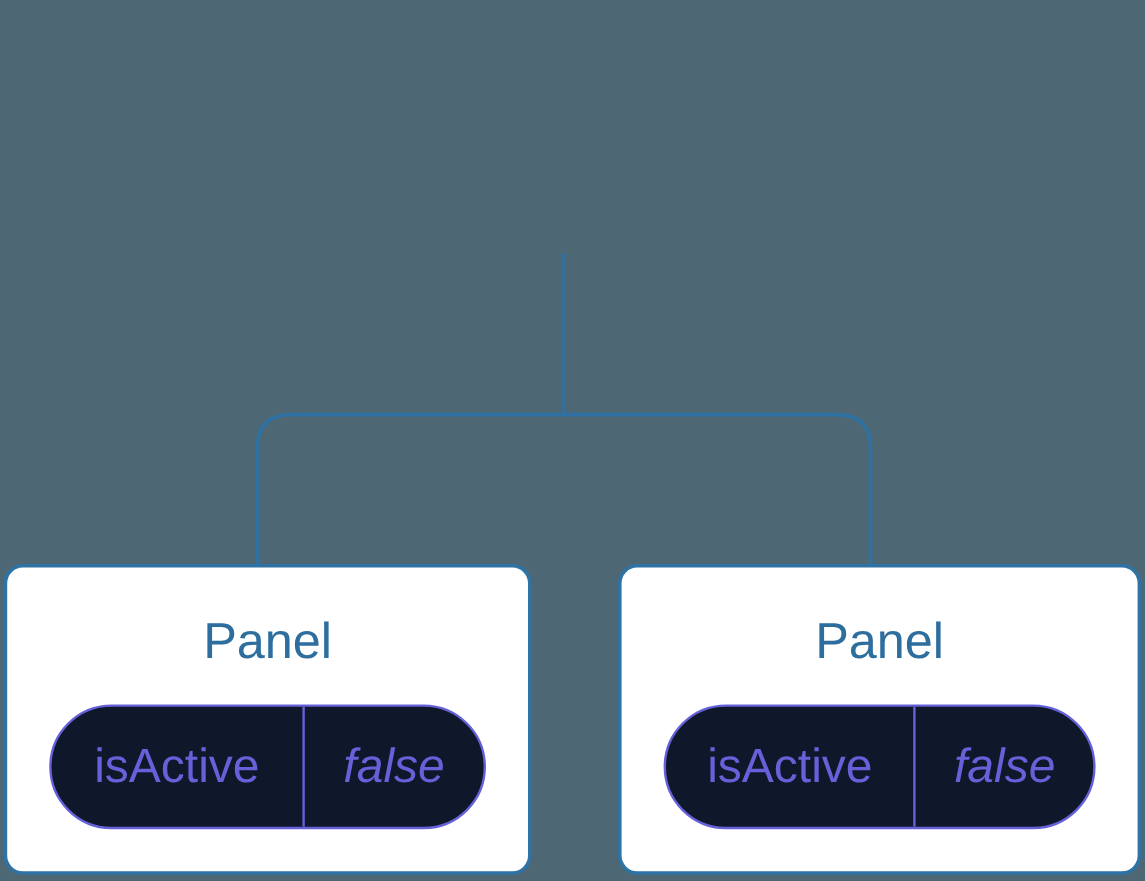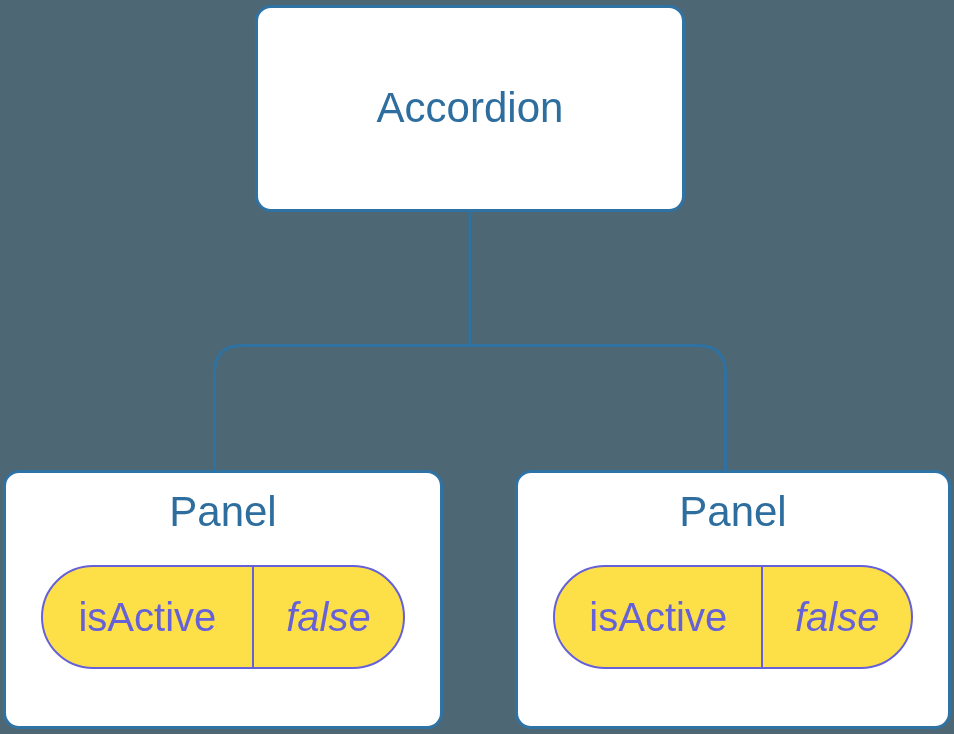--- a/index.html
+++ b/index.html
@@ -46,29 +46,29 @@
   }
   .panel-node {
     top: 470px;
     height: 259px;
     display: flex;
     flex-direction: column;
     align-items: center;
   }
   .panel-left { left: 3px;   width: 440px; }
   .panel-right { left: 515px; width: 436px; }
-  .panel-title { margin-top: 14px; }
+  .panel-title { margin-top: 36px; }
   .state-pill {
     box-sizing: border-box;
     margin-top: 28px;
     align-self: stretch;
     margin-left: 35px;
     margin-right: 35px;
     height: 104px;
-    background: #fde047;
+    background: #0f172a;
     border: 2px solid #6661D9;
     border-radius: 52px;
     display: flex;
     overflow: hidden;
   }
   .pill-section {
     display: flex;
     align-items: center;
     justify-content: center;
     color: #6661D9;
@@ -88,23 +88,20 @@
 </head>
 <body>
 
 <div class="canvas">
 
   <svg class="connectors" width="954" height="734" viewBox="0 0 954 734">
     <path d="M470 211 V344" fill="none" stroke-width="3" stroke="#2E71A2"></path>
     <path d="M214.5 471 V373 Q214.5 345.5 242.5 345.5 H697 Q725.5 345.5 725.5 373 V471" fill="none" stroke-width="3" stroke="#2E71A2"></path>
   </svg>
 
-  <div class="node root-node">
-    <span class="node-title">Accordion</span>
-  </div>
 
   <div class="node panel-node panel-left">
     <span class="node-title panel-title">Panel</span>
     <div class="state-pill">
       <span class="pill-section pill-key">isActive</span>
       <span class="pill-section pill-value">false</span>
     </div>
   </div>
 
   <div class="node panel-node panel-right">

